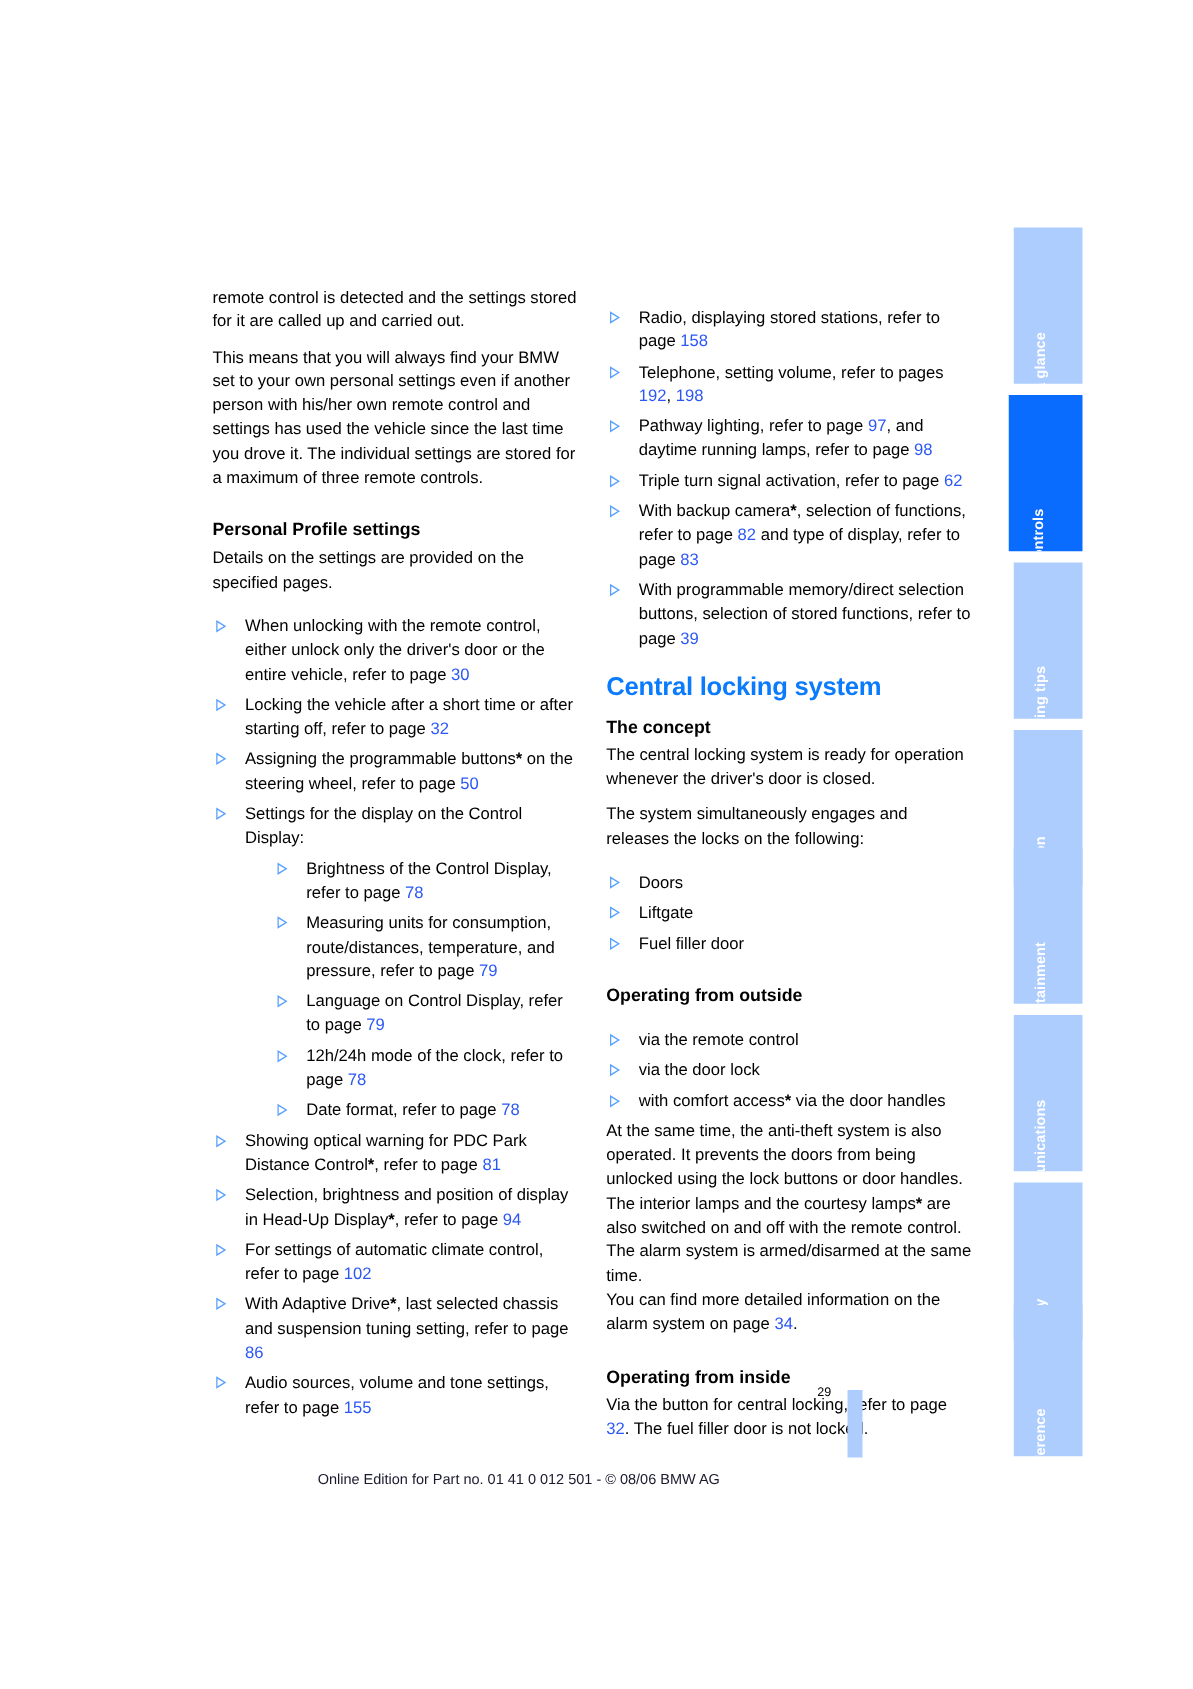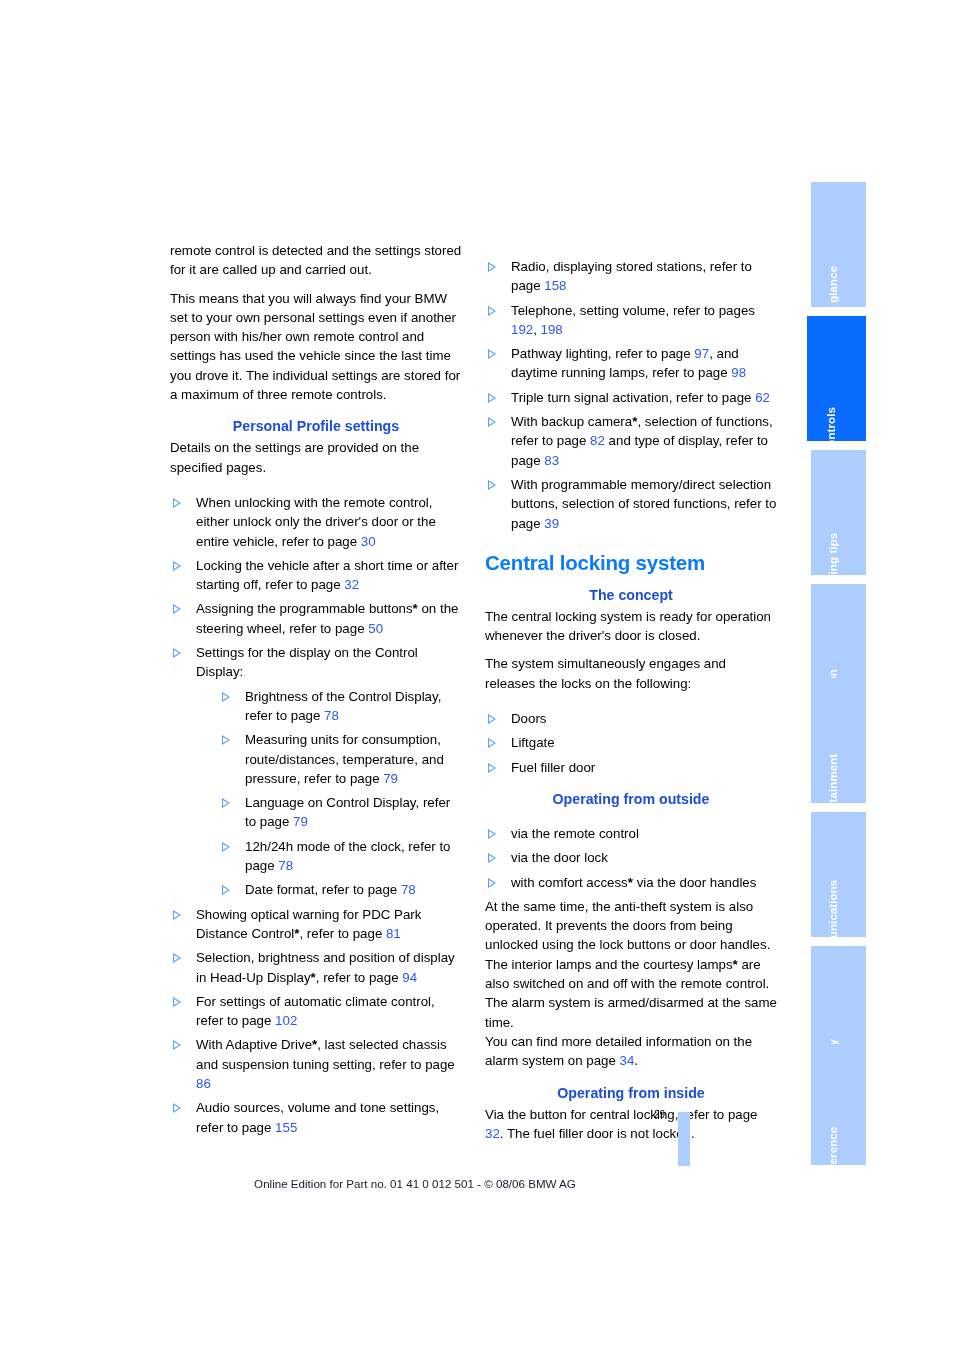--- a/index.html
+++ b/index.html
@@ -54,21 +54,21 @@
     font-size: 11.5px;
     font-weight: bold;
     color: #ffffff;
     letter-spacing: 0.1px;
   }
   .tab.active .tab-label { color: #ffffff; }
 
   
   .column {
     position: absolute;
-    top: 241px;
+    top: 228px;
     width: 292px;
     font-size: 13.3px;
     line-height: 19.3px;
     color: #000000;
   }
   #col-left  { left: 170px; }
   #col-right { left: 485px; }
 
   p.para {
     margin: 0 0 9px 0;
@@ -78,26 +78,25 @@
 
   h1.section-title {
     margin: 18px 0 11px 0;
     font-size: 20.5px;
     line-height: 24px;
     font-weight: bold;
     color: #0a7bfc;
     letter-spacing: -0.2px;
   }
   h2.sub-title {
-    margin: 13px 0 3px 0;
+    margin: 24px 0 3px 0;
     font-size: 14.2px;
     line-height: 18px;
     font-weight: bold;
-    color: #1d4ed8;
-    text-align: center;
+    color: #000000;
   }
   h2.sub-title.first { margin-top: 7px; }
 
   
   ul.blist {
     list-style: none;
     margin: 16px 0 5px 0;
     padding: 0;
   }
   ul.blist li {

